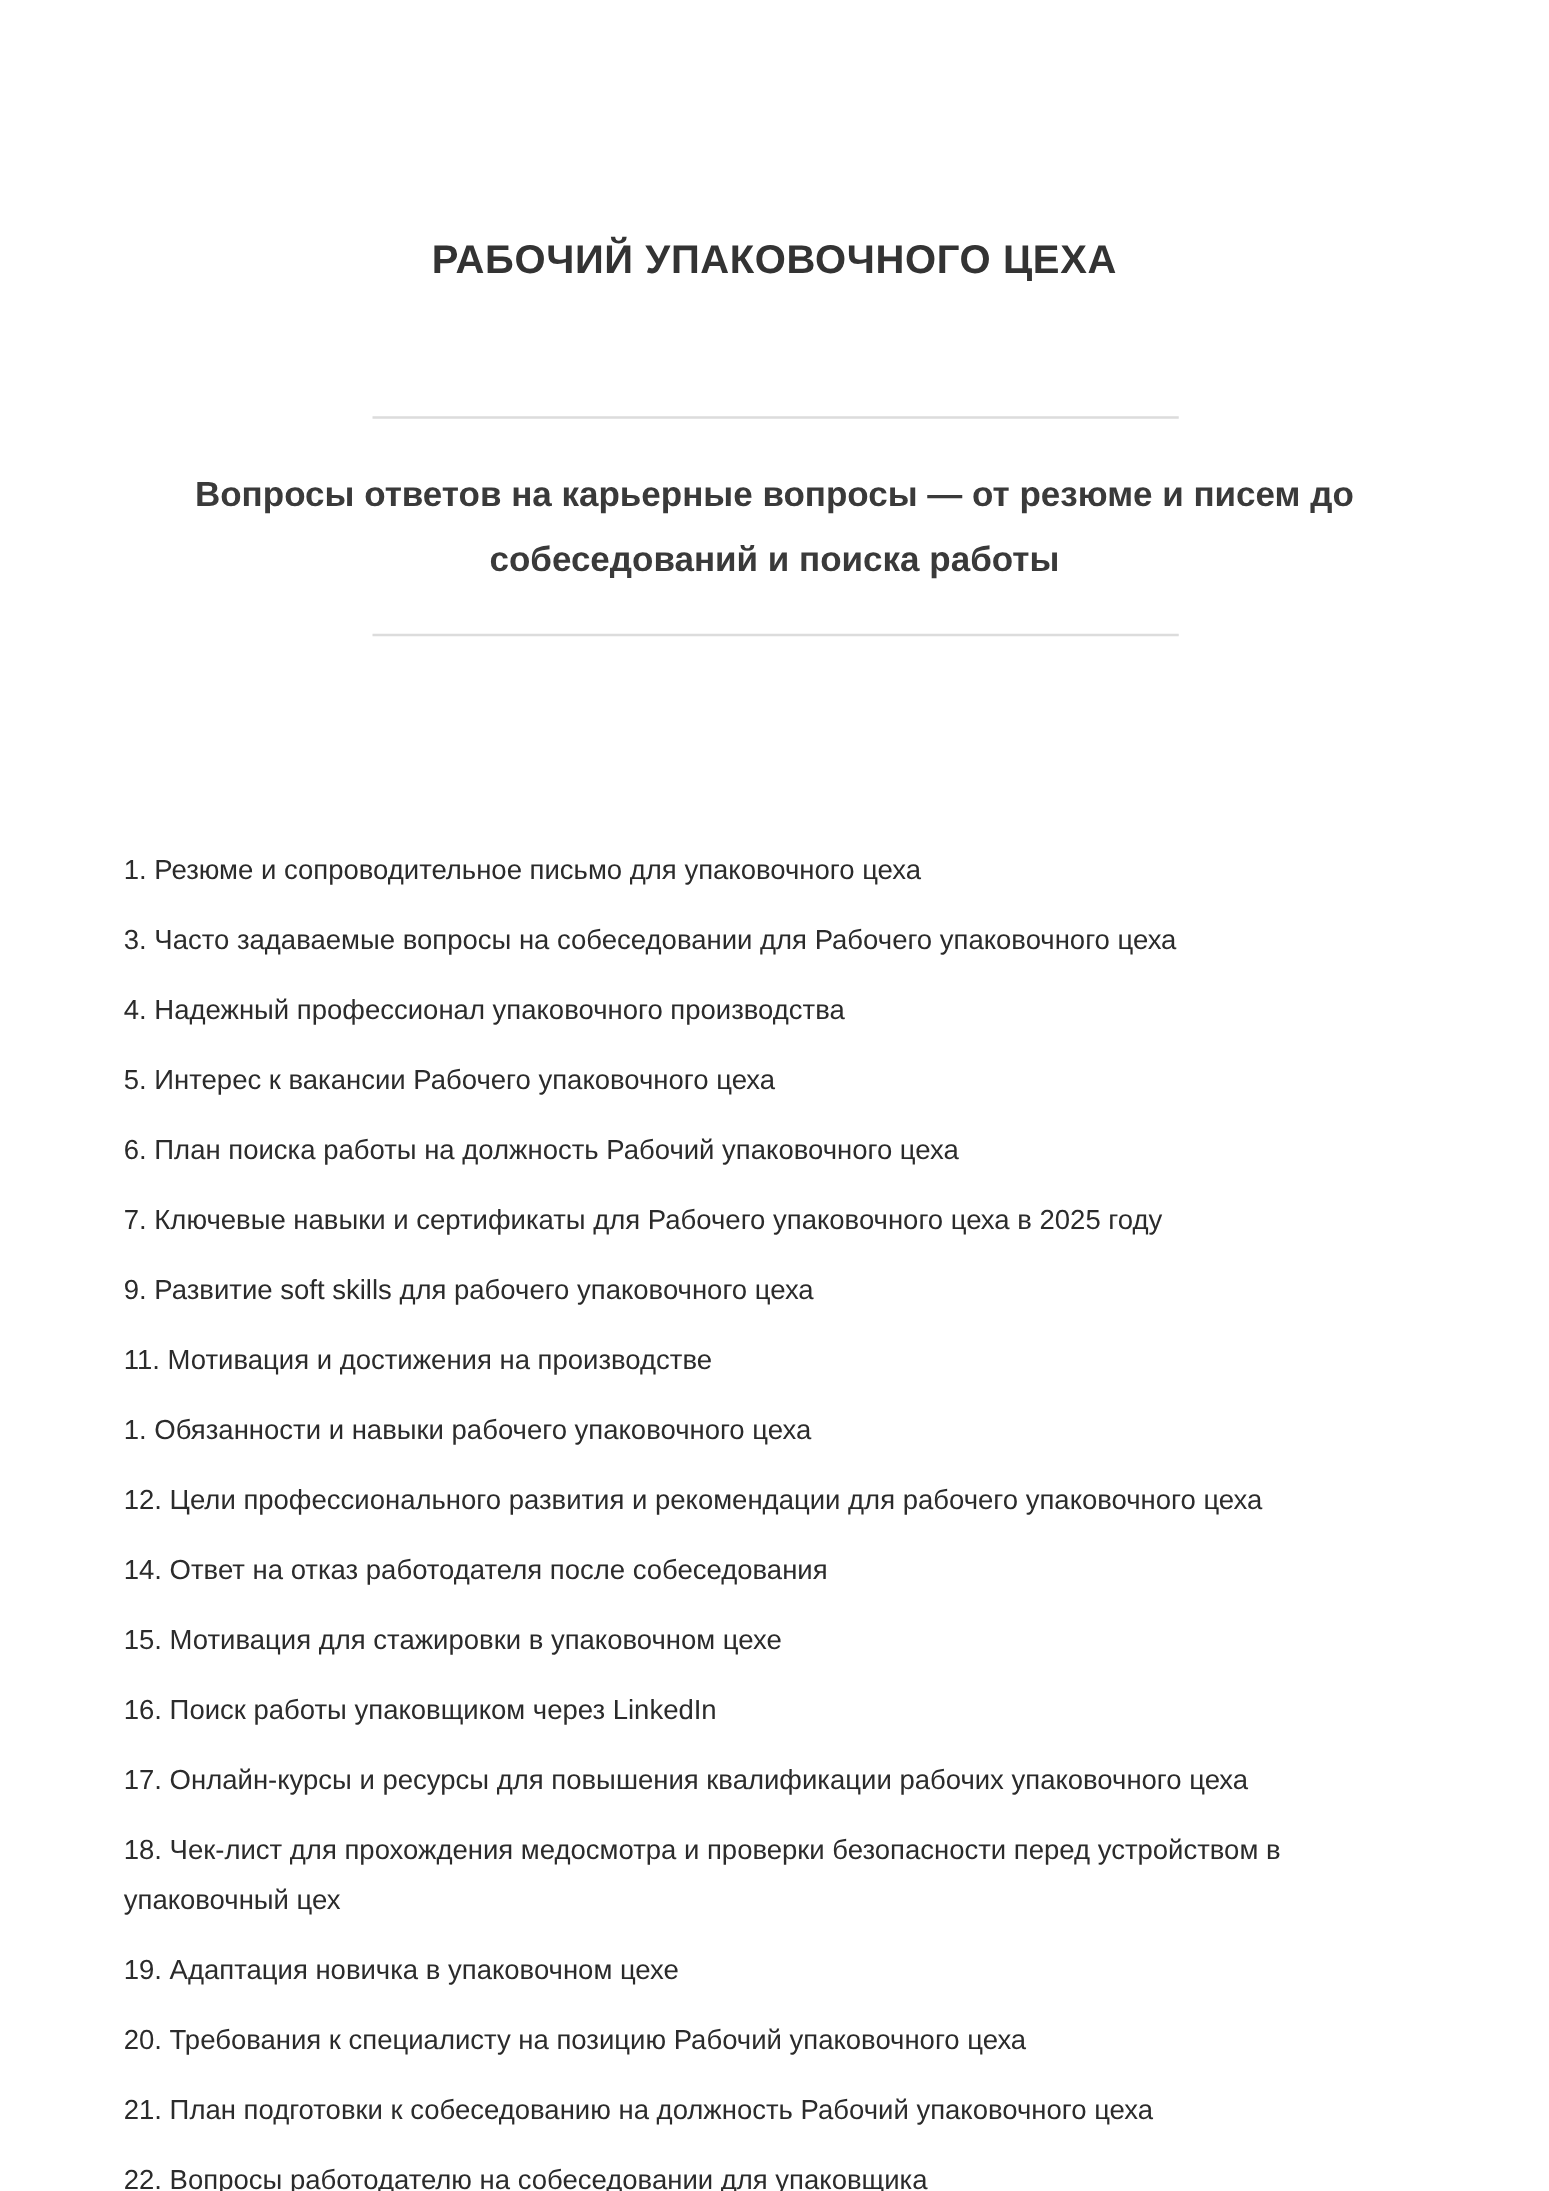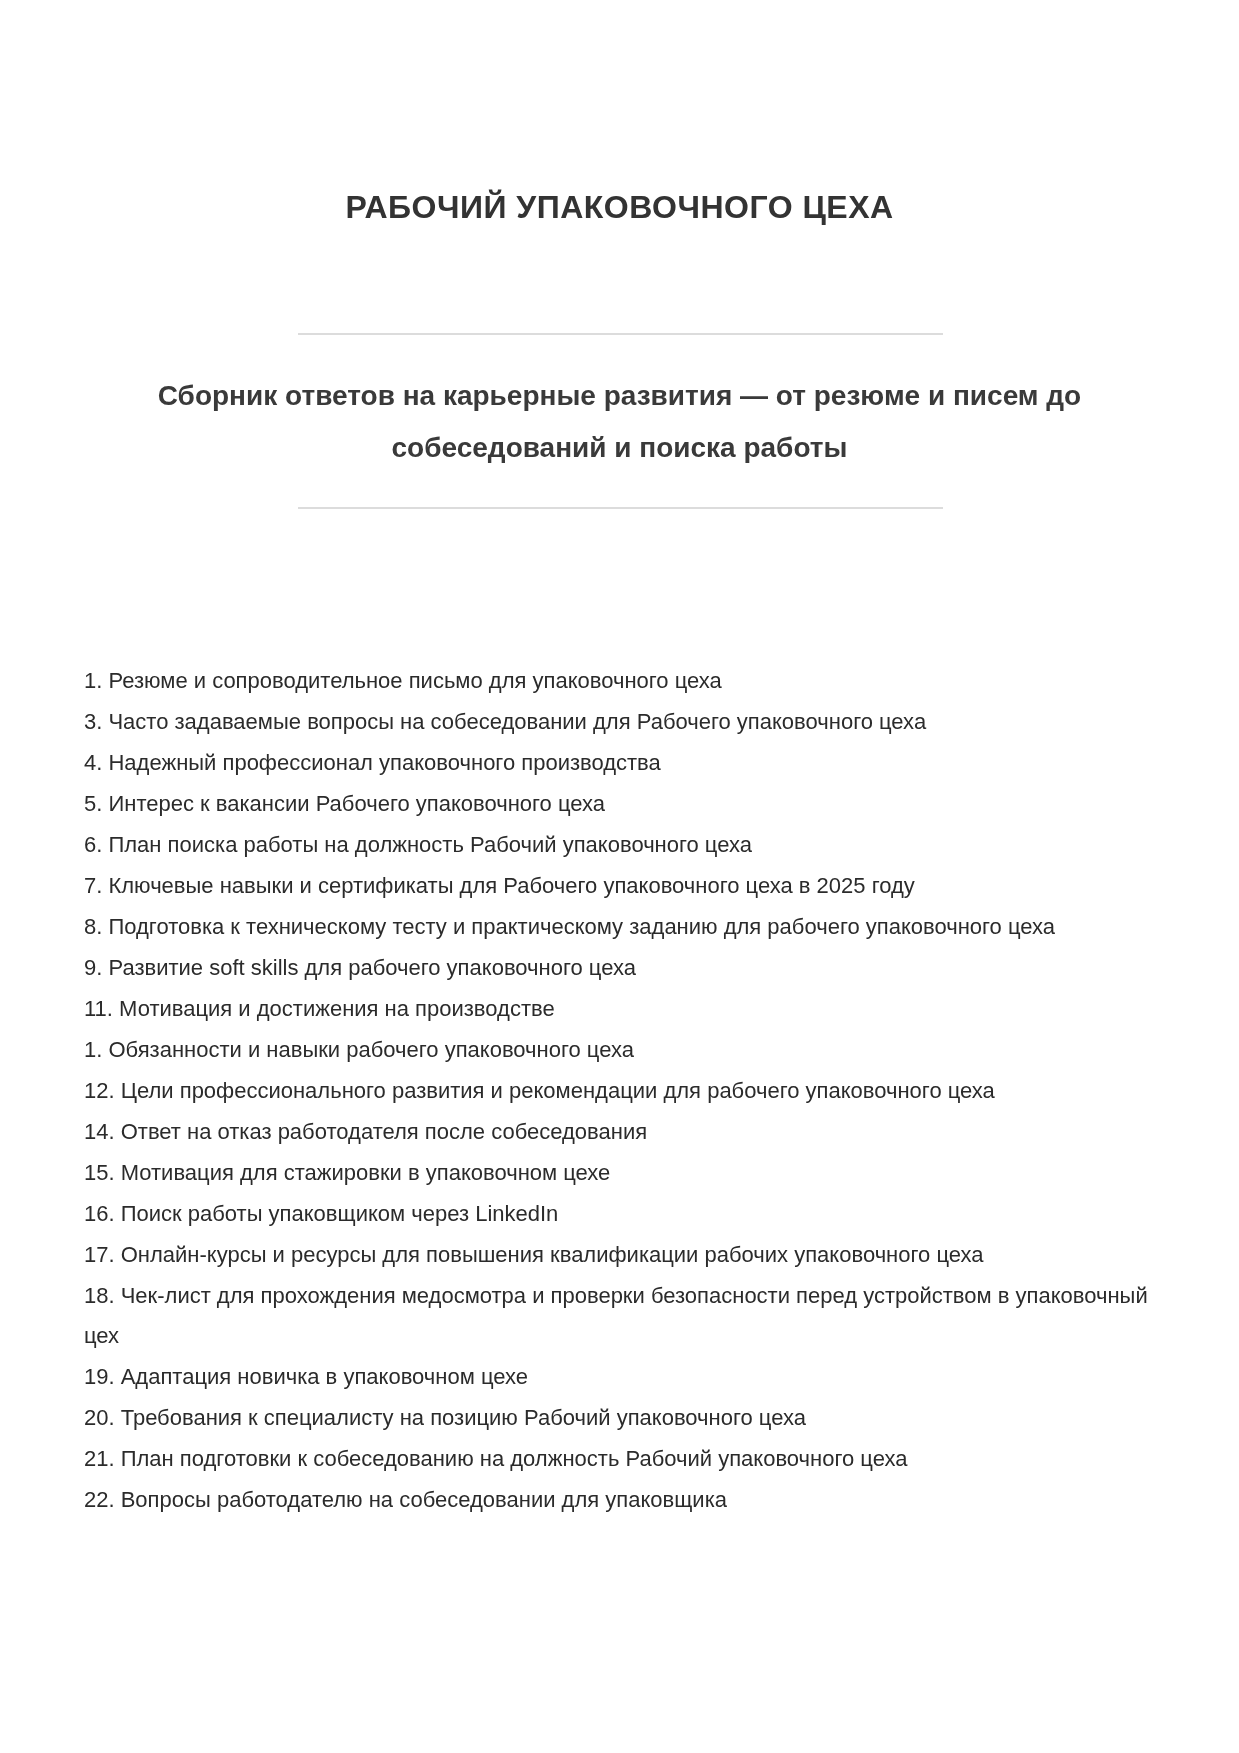--- a/index.html
+++ b/index.html
@@ -55,43 +55,42 @@
       left: 83px;
       width: 1080px;
       margin: 0;
       padding: 0;
       list-style: none;
     }
     .toc-item {
       font-size: 22px;
       line-height: 40px;
       color: #2b2b2b;
-      margin: 1px;
+      margin: 16px;
       padding: 0;
     }
   </style>
 </head>
 <body>
 
 <h1 class="page-title">РАБОЧИЙ УПАКОВОЧНОГО ЦЕХА</h1>
 
 <div class="divider top"></div>
 
-<p class="subtitle">Сборник ответов на карьерные развития — от резюме и писем до собеседований и поиска работы</p>
+<p class="subtitle">Вопросы ответов на карьерные вопросы — от резюме и писем до собеседований и поиска работы</p>
 
 <div class="divider bottom"></div>
 
 <ul class="toc">
   <li class="toc-item">1. Резюме и сопроводительное письмо для упаковочного цеха</li>
   <li class="toc-item">3. Часто задаваемые вопросы на собеседовании для Рабочего упаковочного цеха</li>
   <li class="toc-item">4. Надежный профессионал упаковочного производства</li>
   <li class="toc-item">5. Интерес к вакансии Рабочего упаковочного цеха</li>
   <li class="toc-item">6. План поиска работы на должность Рабочий упаковочного цеха</li>
   <li class="toc-item">7. Ключевые навыки и сертификаты для Рабочего упаковочного цеха в 2025 году</li>
-  <li class="toc-item">8. Подготовка к техническому тесту и практическому заданию для рабочего упаковочного цеха</li>
   <li class="toc-item">9. Развитие soft skills для рабочего упаковочного цеха</li>
   <li class="toc-item">11. Мотивация и достижения на производстве</li>
   <li class="toc-item">1. Обязанности и навыки рабочего упаковочного цеха</li>
   <li class="toc-item">12. Цели профессионального развития и рекомендации для рабочего упаковочного цеха</li>
   <li class="toc-item">14. Ответ на отказ работодателя после собеседования</li>
   <li class="toc-item">15. Мотивация для стажировки в упаковочном цехе</li>
   <li class="toc-item">16. Поиск работы упаковщиком через LinkedIn</li>
   <li class="toc-item">17. Онлайн-курсы и ресурсы для повышения квалификации рабочих упаковочного цеха</li>
   <li class="toc-item">18. Чек-лист для прохождения медосмотра и проверки безопасности перед устройством в упаковочный цех</li>
   <li class="toc-item">19. Адаптация новичка в упаковочном цехе</li>

